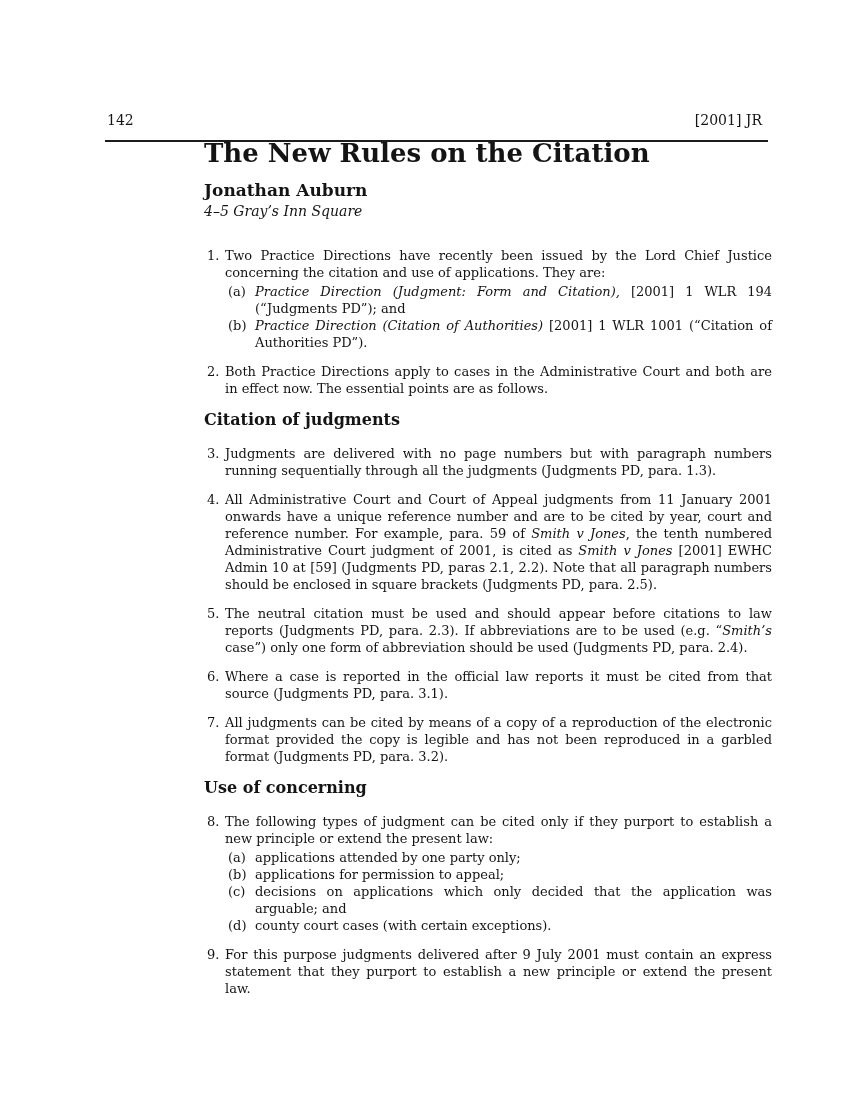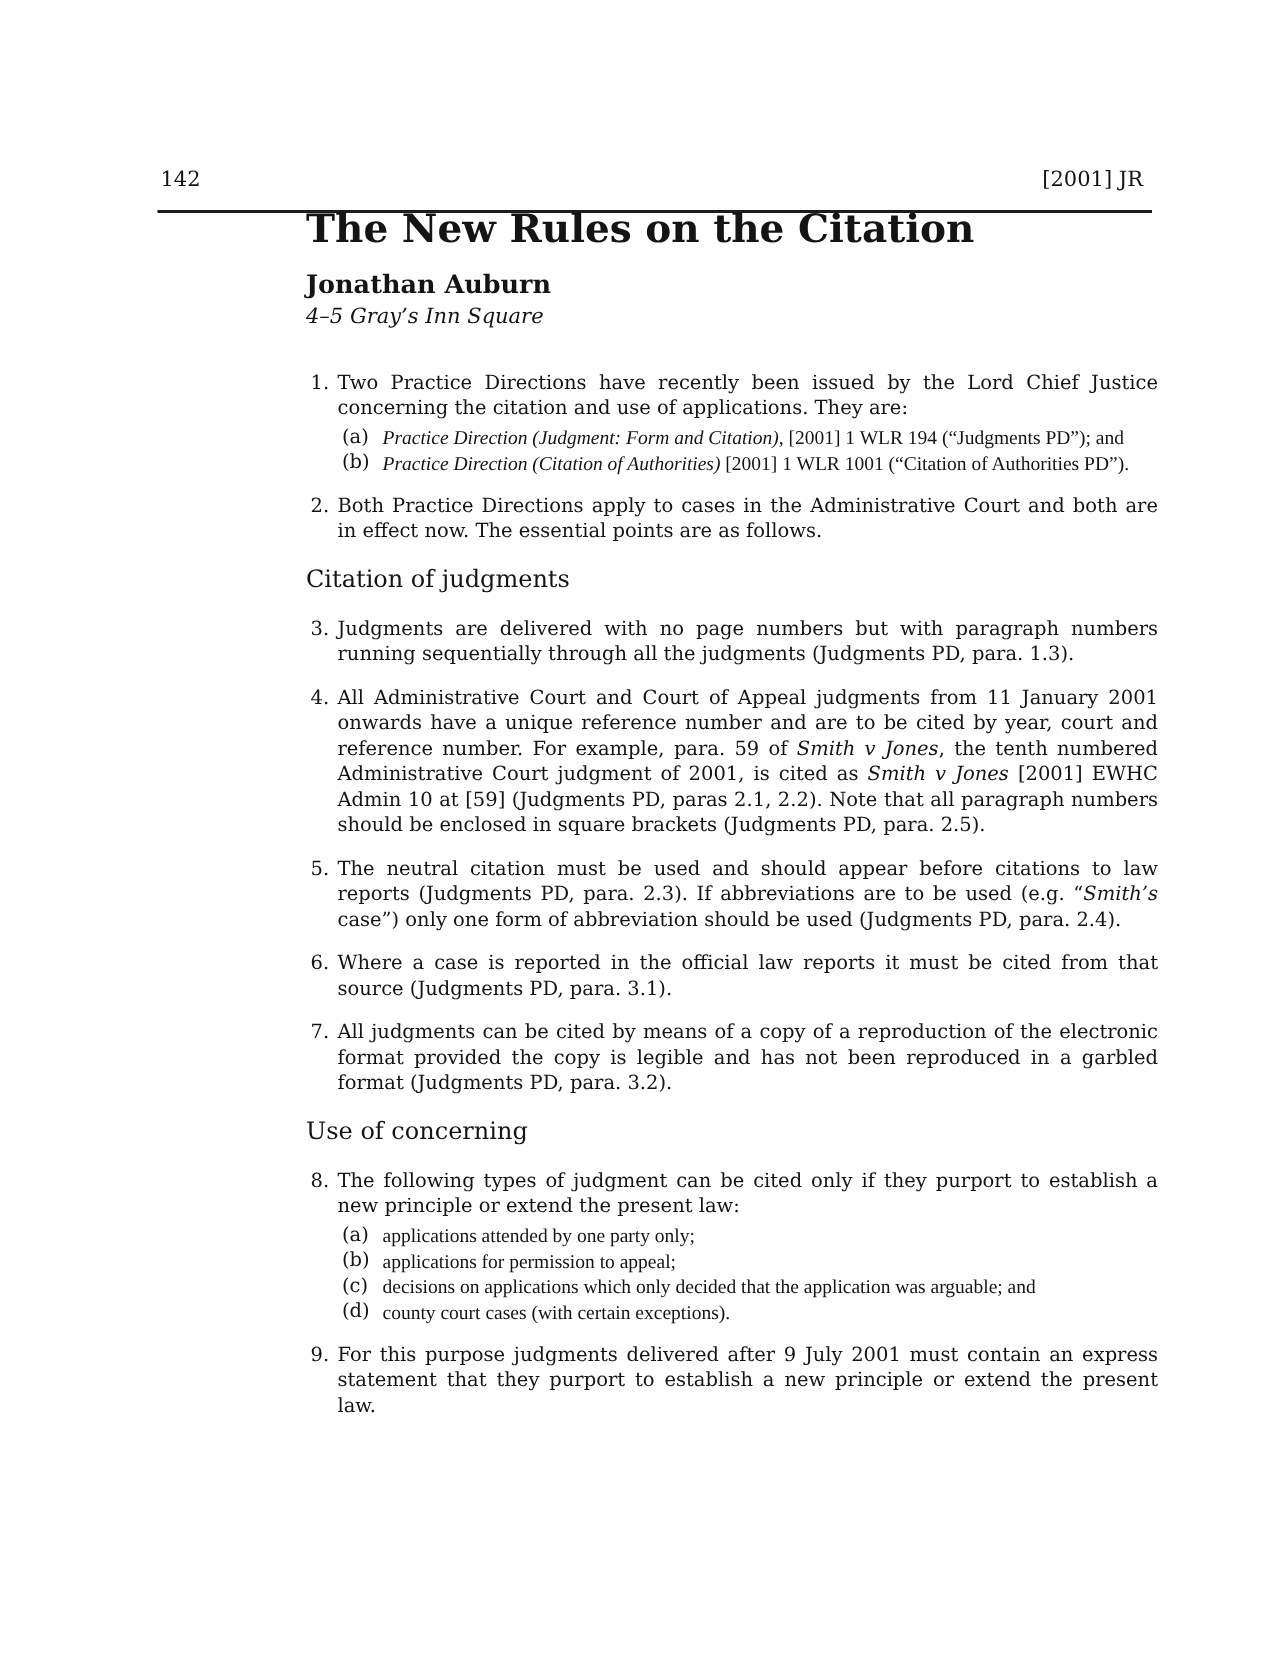--- a/index.html
+++ b/index.html
@@ -31,23 +31,23 @@
   .para.first { margin-top:27px; }
   .para.after-head { margin-top:15px; }
   .num { flex:0 0 18px; padding-left:3px; }
   .ptxt { flex:1; min-width:0; }
   .jtext { text-align:justify; }
   .justify-last { text-align-last:justify; }
 
   .sublist { margin-top:2px; }
   .sub { display:flex; }
   .lbl { flex:0 0 27px; padding-left:3px; }
-  .stxt { flex:1; min-width:0; text-align:justify;font-family:Liberation Serif, serif; }
+  .stxt { flex:1; min-width:0; text-align:justify; }
 
-  h2 { margin:13px 0 0 0; font-size:16px; line-height:20px; font-weight:400; }
+  h2 { margin:13px 0 0 0; font-size:16px; line-height:20px; font-weight:700; }
   i { font-style:italic; }
 </style>
 </head>
 <body>
 
 <div class="page">
 
   <div class="running-header">
     <span>142</span>
     <span>[2001] JR</span>

